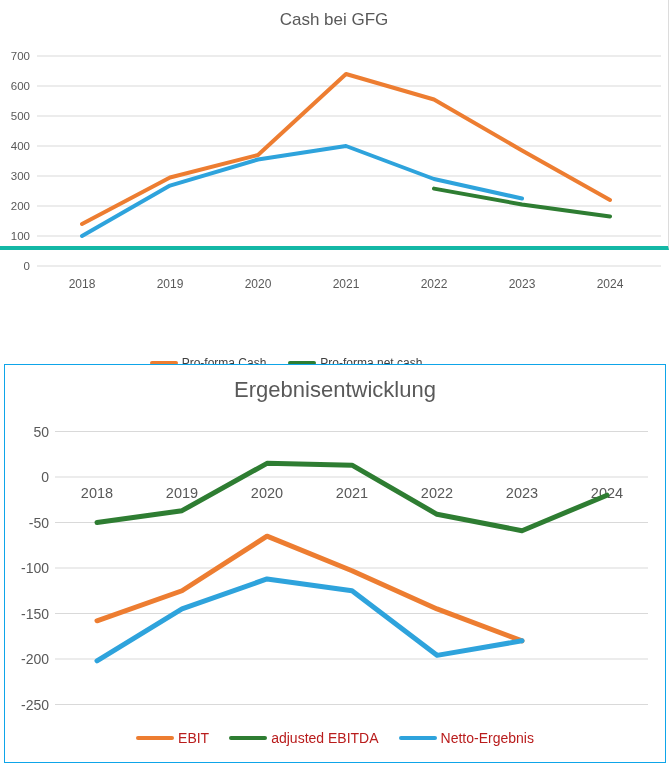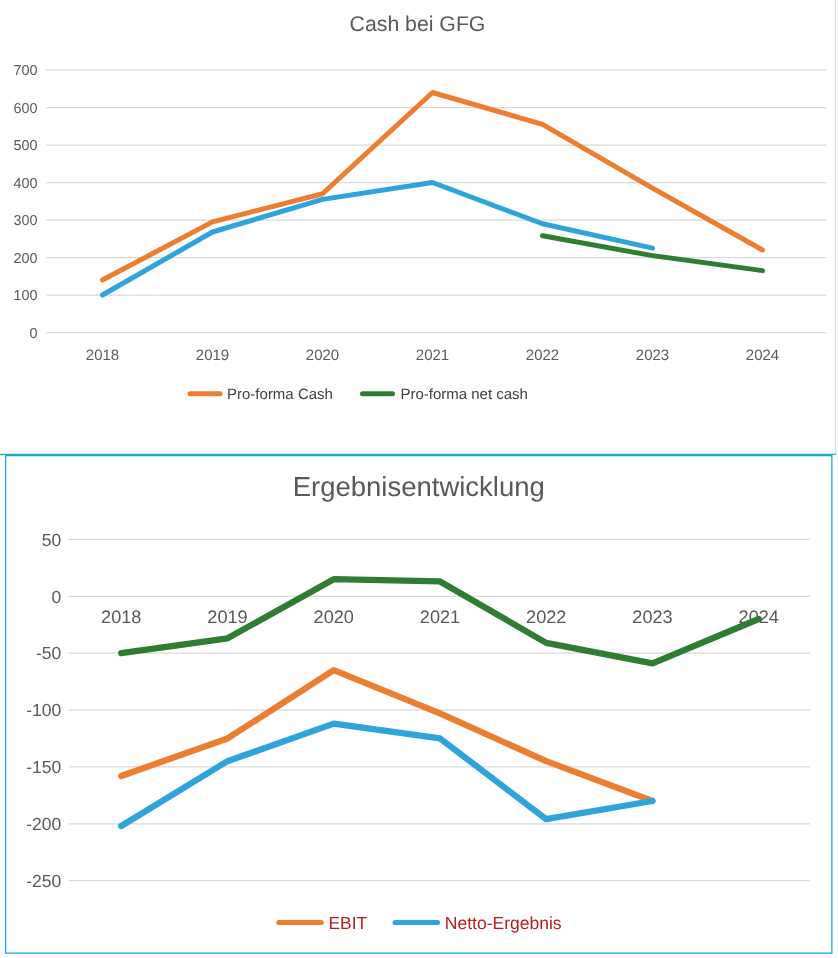--- a/index.html
+++ b/index.html
@@ -1,31 +1,31 @@
 <!DOCTYPE html>
 <html><head>
 <meta charset="utf-8">
 <style>
   html,body{margin:0;padding:0;background:#fff;}
   #stage{position:relative;width:670px;height:766px;background:#fff;overflow:hidden;
          font-family:"Liberation Sans",sans-serif;}
   .chart-card{position:absolute;background:#fff;box-sizing:border-box;}
-  #card-top{left:0;top:0;width:669px;height:364px;border-right:1px solid #dcdcdc;border-bottom:1px solid #14b8a6;}
+  #card-top{left:0;top:0;width:669px;height:250px;border-right:1px solid #dcdcdc;border-bottom:4px solid #14b8a6;}
   #card-bottom{left:4px;top:364px;width:662px;height:399px;border:1px solid #0ea5e9;}
   .stub-line{position:absolute;top:0;left:8px;width:38px;height:2px;background:#3a3a3a;}
   .chart-title{position:absolute;left:0;right:0;text-align:center;color:#595959;}
   #title-top{top:10px;font-size:17px;}
   #title-bottom{top:12px;font-size:22px;}
   svg.plot{position:absolute;left:0;display:block;}
   #plot-top{top:45px;}
   #plot-bottom{top:55px;}
   .legend{position:absolute;display:flex;justify-content:center;align-items:center;}
   #legend-top{top:308px;left:0;width:572px;gap:22px;}
   #legend-bottom{left:0;right:0;bottom:16px;gap:20px;}
-  .legend-item{display:flex;align-items:center;gap:4px;}
+  .legend-item{display:flex;align-items:center;gap:4px;margin-top:48px;}
   .swatch{display:inline-block;height:4px;border-radius:2px;}
   #legend-top .swatch{width:28px;}
   #legend-bottom .swatch{width:38px;}
   #legend-top .legend-label{font-size:12px;color:#404040;}
   #legend-bottom .legend-label{font-size:14px;color:#b91c1c;}
 </style>
 </head>
 <body>
 
 <div id="stage">
@@ -101,19 +101,23 @@
         <polyline points="92,200.78 177,170.75 262,116.15 347,150.73000000000002 432,188.95000000000002 517,220.8" fill="none" stroke="#ED7D31" stroke-width="5" stroke-linecap="round" stroke-linejoin="round"></polyline>
         <polyline points="92,102.5 177,90.67 262,43.35 347,45.17 432,94.31 517,110.69 602,75.2" fill="none" stroke="#2E7D32" stroke-width="5" stroke-linecap="round" stroke-linejoin="round"></polyline>
         <polyline points="92,240.82 177,188.95000000000002 262,158.92000000000002 347,170.75 432,235.36 517,220.8" fill="none" stroke="#2EA3DC" stroke-width="5" stroke-linecap="round" stroke-linejoin="round"></polyline>
       </svg>
     <div id="legend-bottom" class="legend">
       <div class="legend-item">
         <span class="swatch" style="background-color: rgb(237, 125, 49);"></span>
         <span class="legend-label">EBIT</span>
       </div>
       <div class="legend-item">
+        <span class="swatch" style="background-color: rgb(46, 125, 50);"></span>
+        <span class="legend-label">adjusted EBITDA</span>
+      </div>
+      <div class="legend-item">
         <span class="swatch" style="background-color: rgb(46, 163, 220);"></span>
         <span class="legend-label">Netto-Ergebnis</span>
       </div>
     </div>
   </div>
 
 </div>
 
 </body></html>

